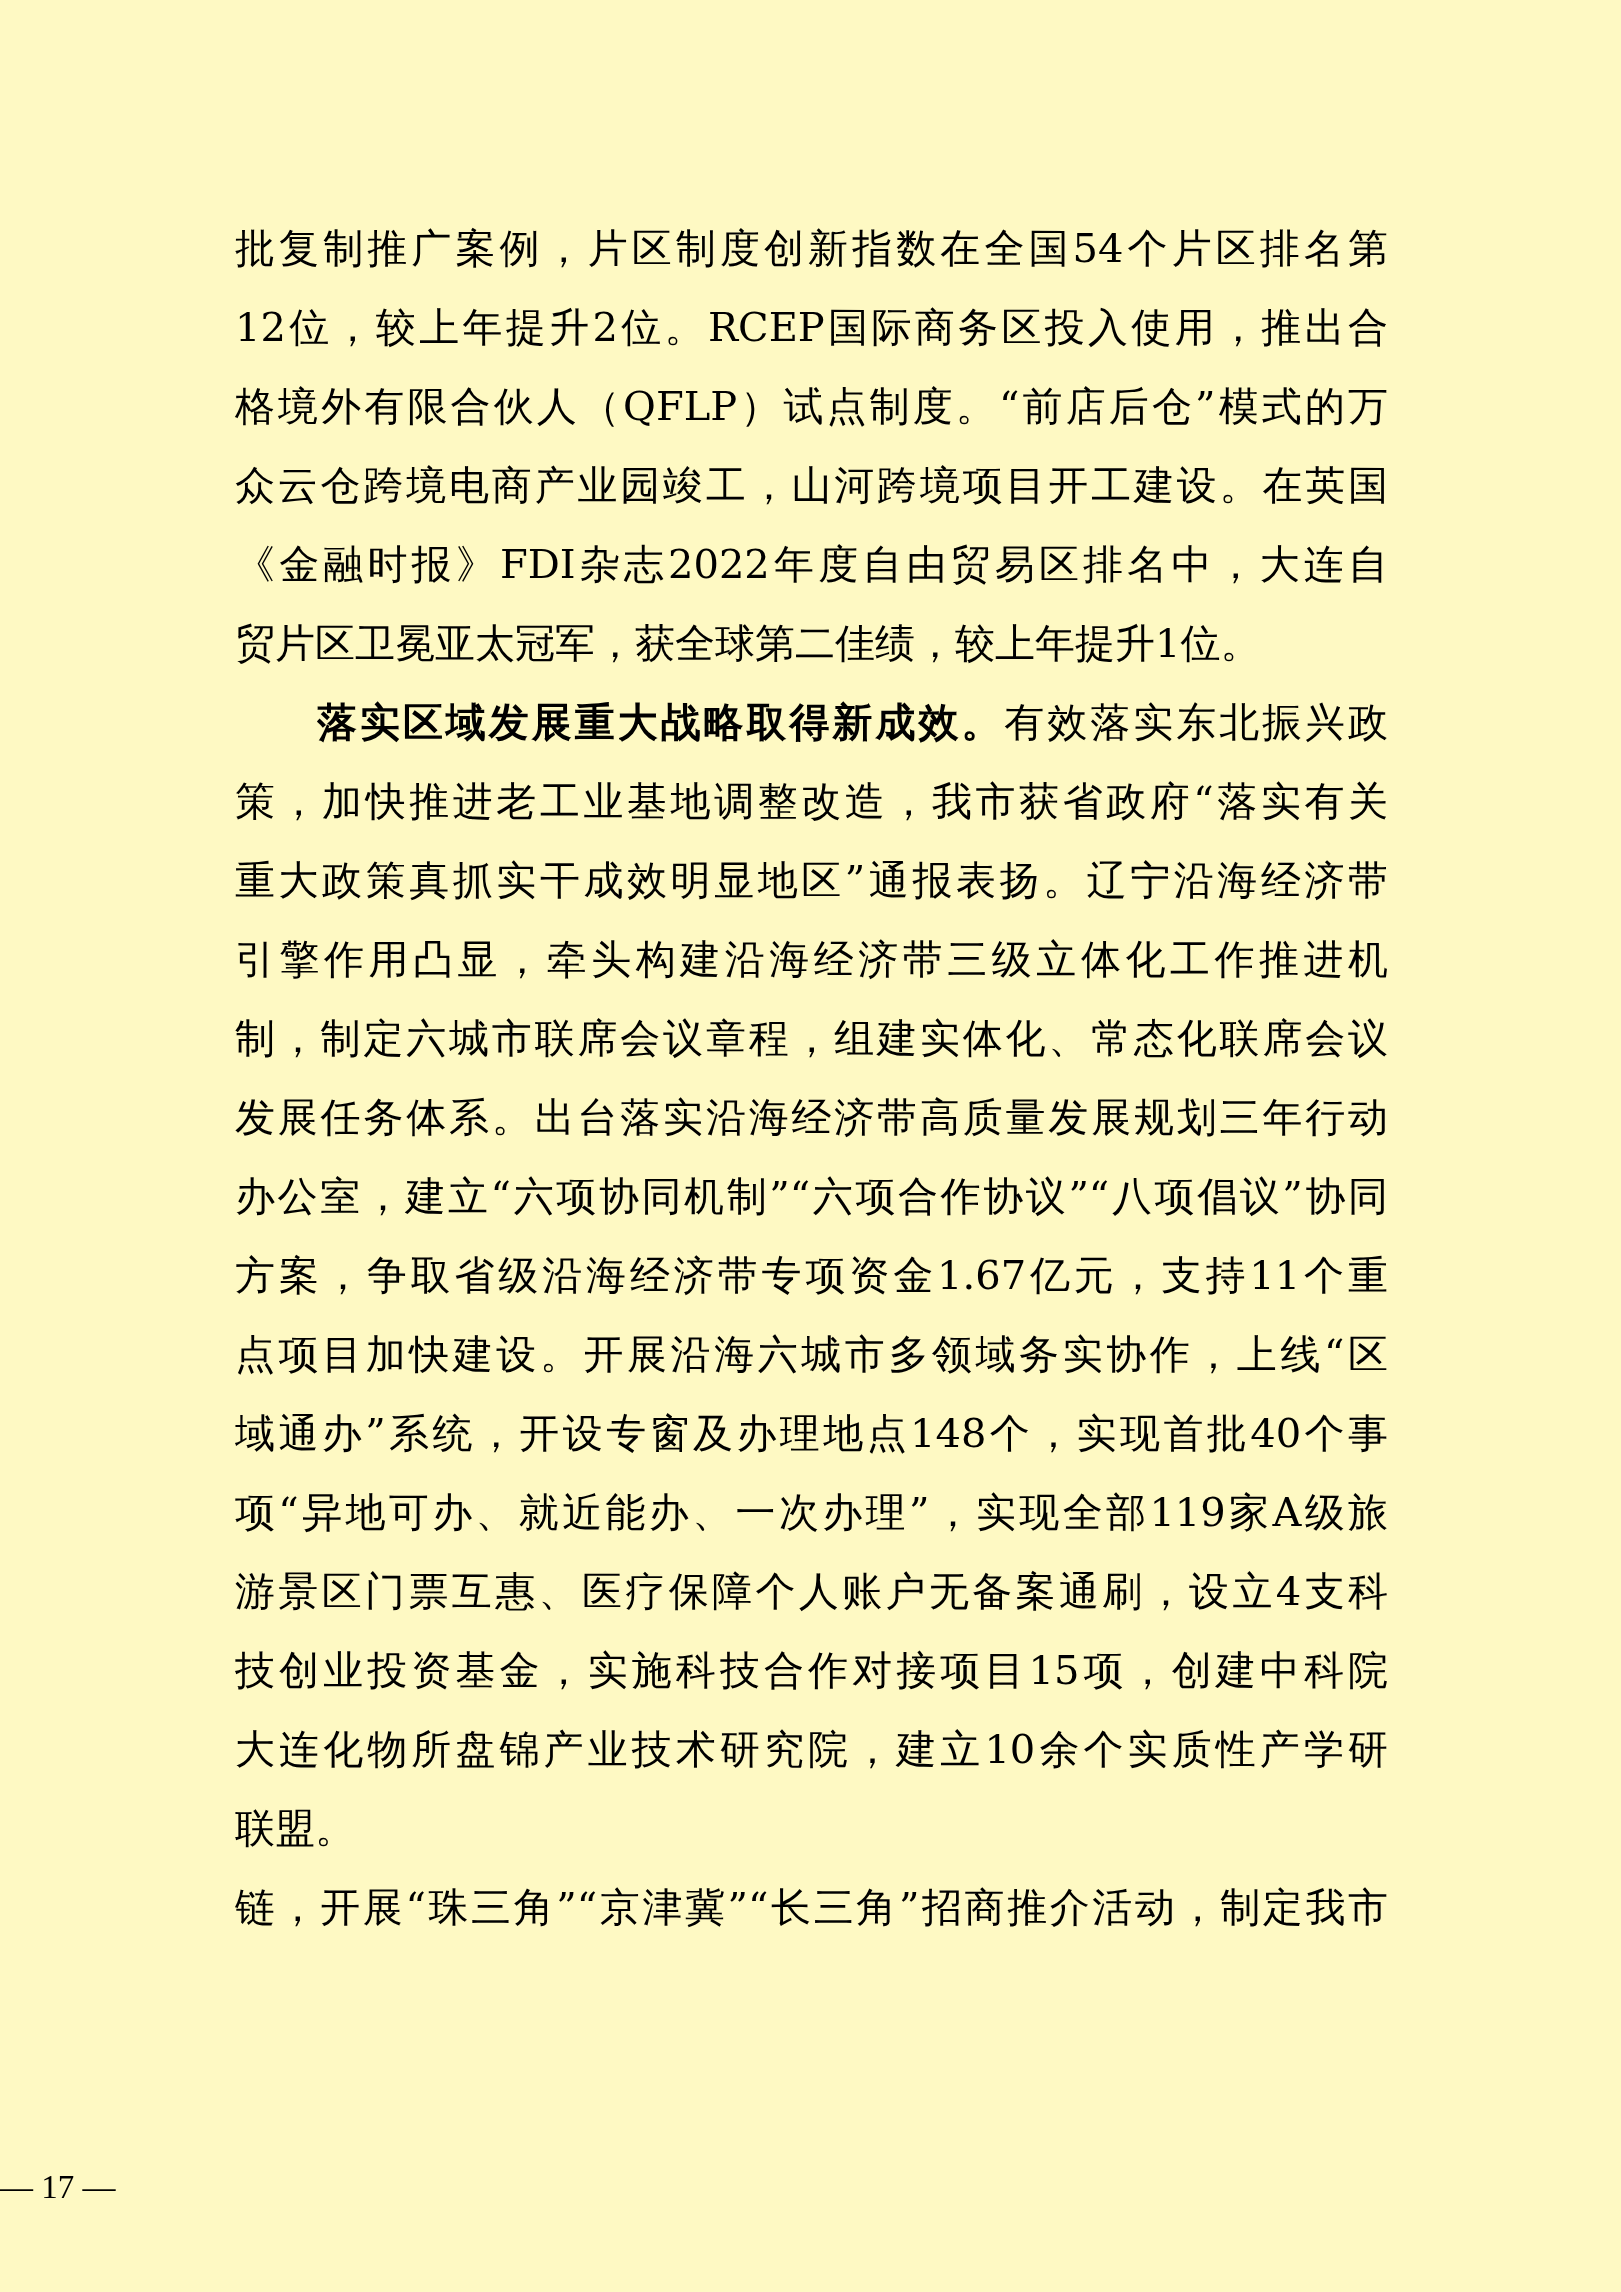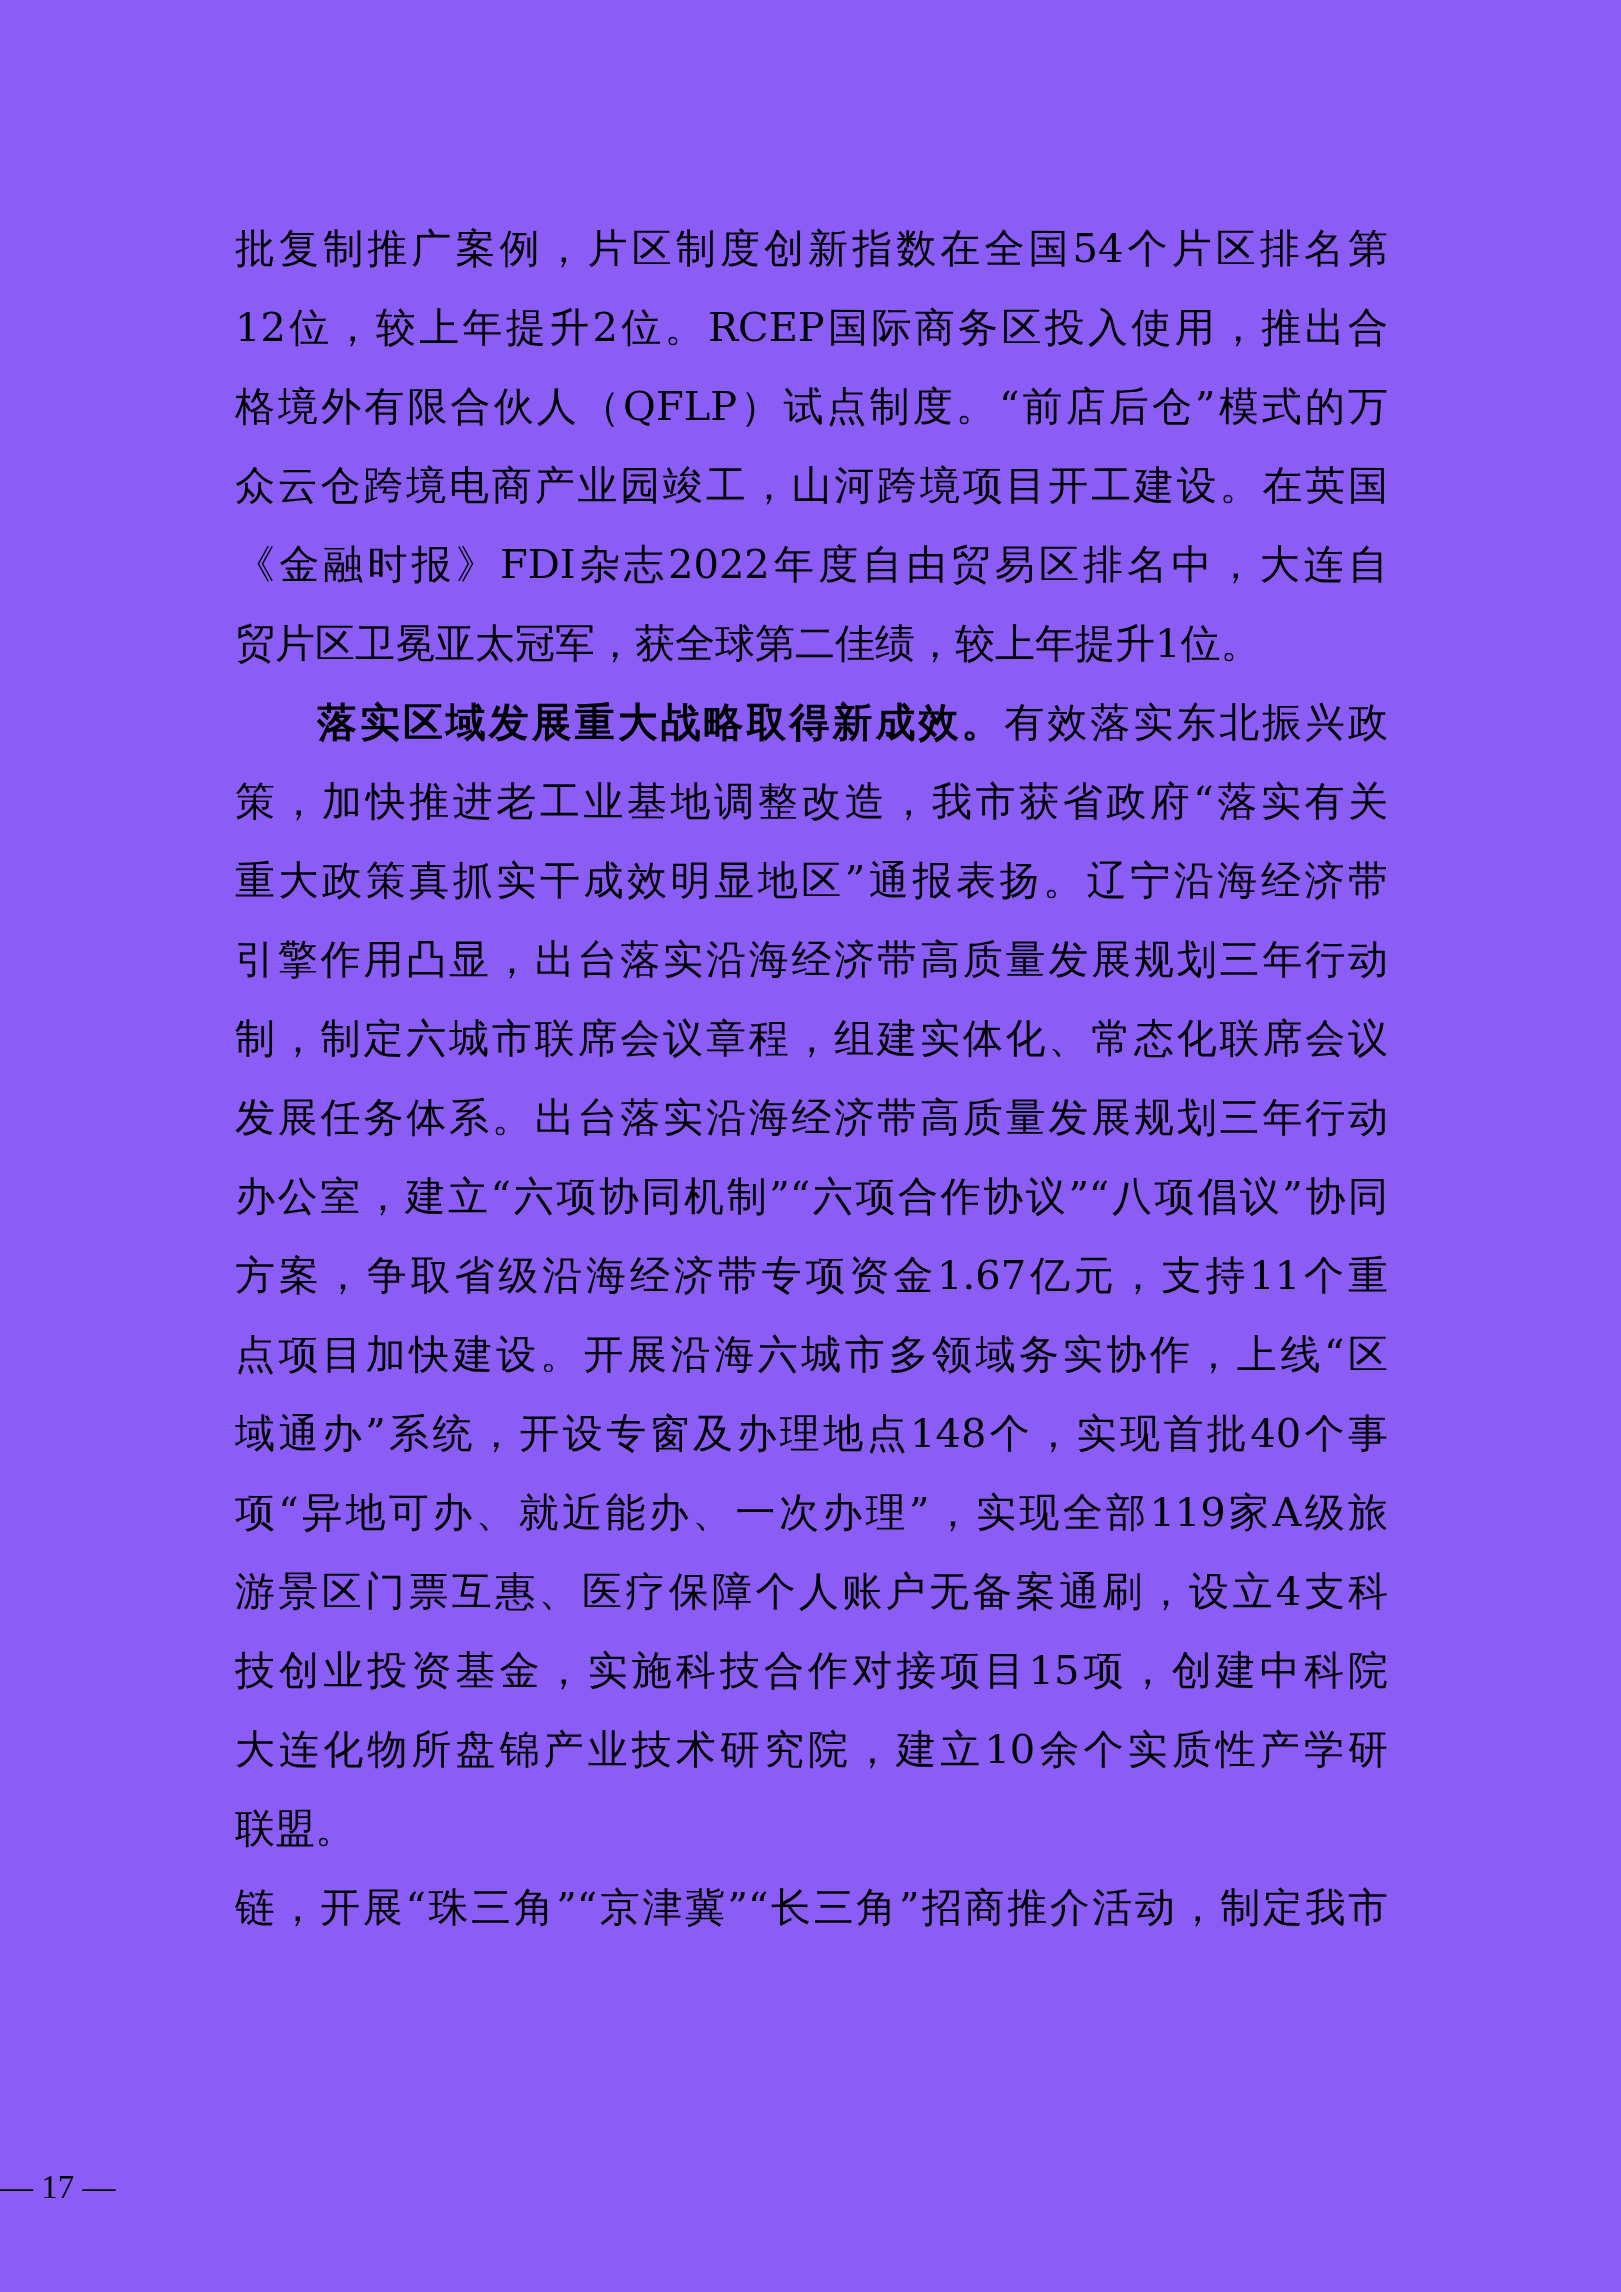--- a/index.html
+++ b/index.html
@@ -13,21 +13,21 @@
       position: relative;
       overflow: hidden;
       color: #000000;
       font-family: "DejaVu Serif", "Liberation Serif", serif;
     }
     .page {
       position: absolute;
       left: 0; top: 0;
       width: 1621px;
       height: 2293px;
-      background: #8b5cf6;
+      background: #fef9c3;
     }
     .text-block {
       position: absolute;
       left: 235px;
       top: 218px;
       width: 1153px;
     }
     .line {
       height: 79px;
       line-height: 61px;
@@ -72,21 +72,21 @@
       <div class="line">《金融时报》FDI杂志2022年度自由贸易区排名中，大连自</div>
       <div class="line last">贸片区卫冕亚太冠军，获全球第二佳绩，较上年提升1位。</div>
     </div>
 
     <div>
       <div class="line indent">
         <span class="bold">落实区域发展重大战略取得新成效。</span><span>有效落实东北振兴政</span>
       </div>
       <div class="line">策，加快推进老工业基地调整改造，我市获省政府“落实有关</div>
       <div class="line">重大政策真抓实干成效明显地区”通报表扬。辽宁沿海经济带</div>
-      <div class="line">引擎作用凸显，出台落实沿海经济带高质量发展规划三年行动</div>
+      <div class="line">引擎作用凸显，牵头构建沿海经济带三级立体化工作推进机</div>
       <div class="line">制，制定六城市联席会议章程，组建实体化、常态化联席会议</div>
       <div class="line">发展任务体系。出台落实沿海经济带高质量发展规划三年行动</div>
       <div class="line">办公室，建立“六项协同机制”“六项合作协议”“八项倡议”协同</div>
       <div class="line">方案，争取省级沿海经济带专项资金1.67亿元，支持11个重</div>
       <div class="line">点项目加快建设。开展沿海六城市多领域务实协作，上线“区</div>
       <div class="line">域通办”系统，开设专窗及办理地点148个，实现首批40个事</div>
       <div class="line">项“异地可办、就近能办、一次办理”，实现全部119家A级旅</div>
       <div class="line">游景区门票互惠、医疗保障个人账户无备案通刷，设立4支科</div>
       <div class="line">技创业投资基金，实施科技合作对接项目15项，创建中科院</div>
       <div class="line">大连化物所盘锦产业技术研究院，建立10余个实质性产学研</div>

